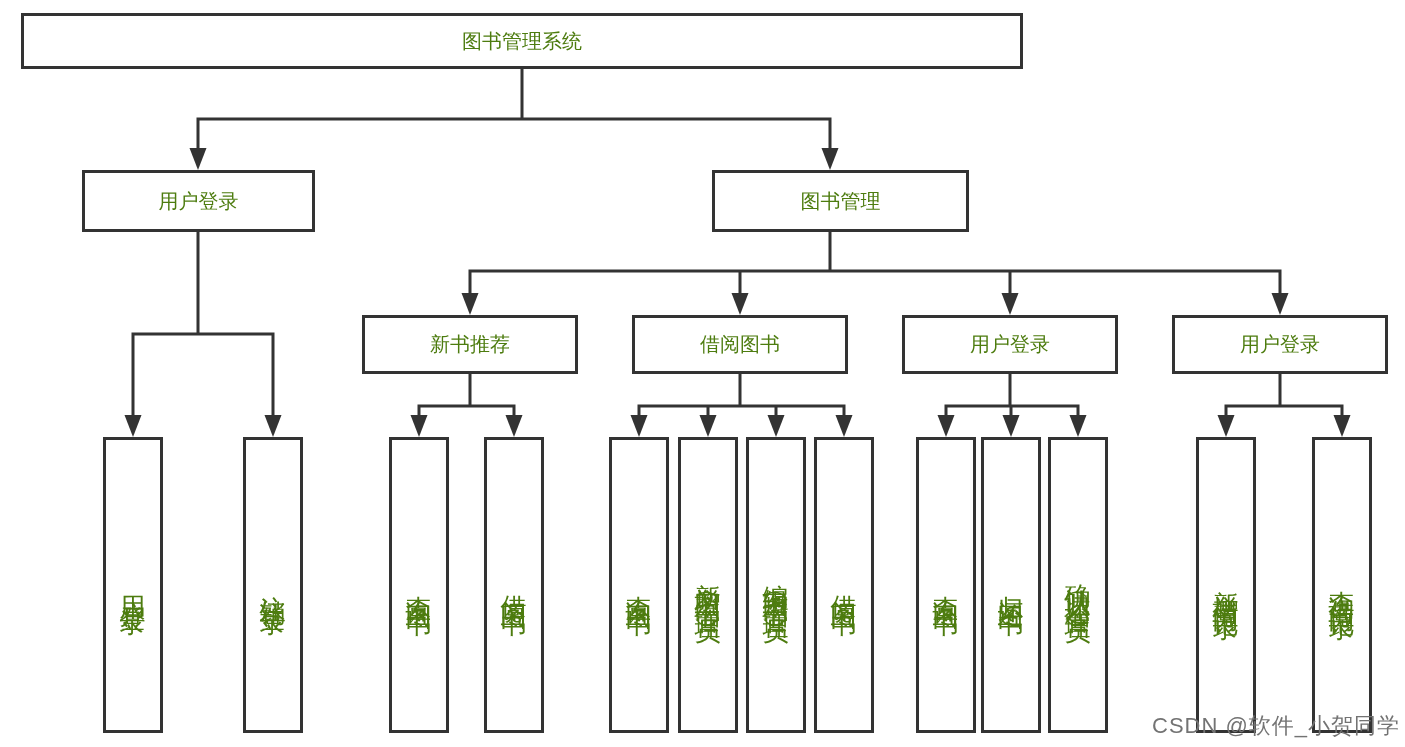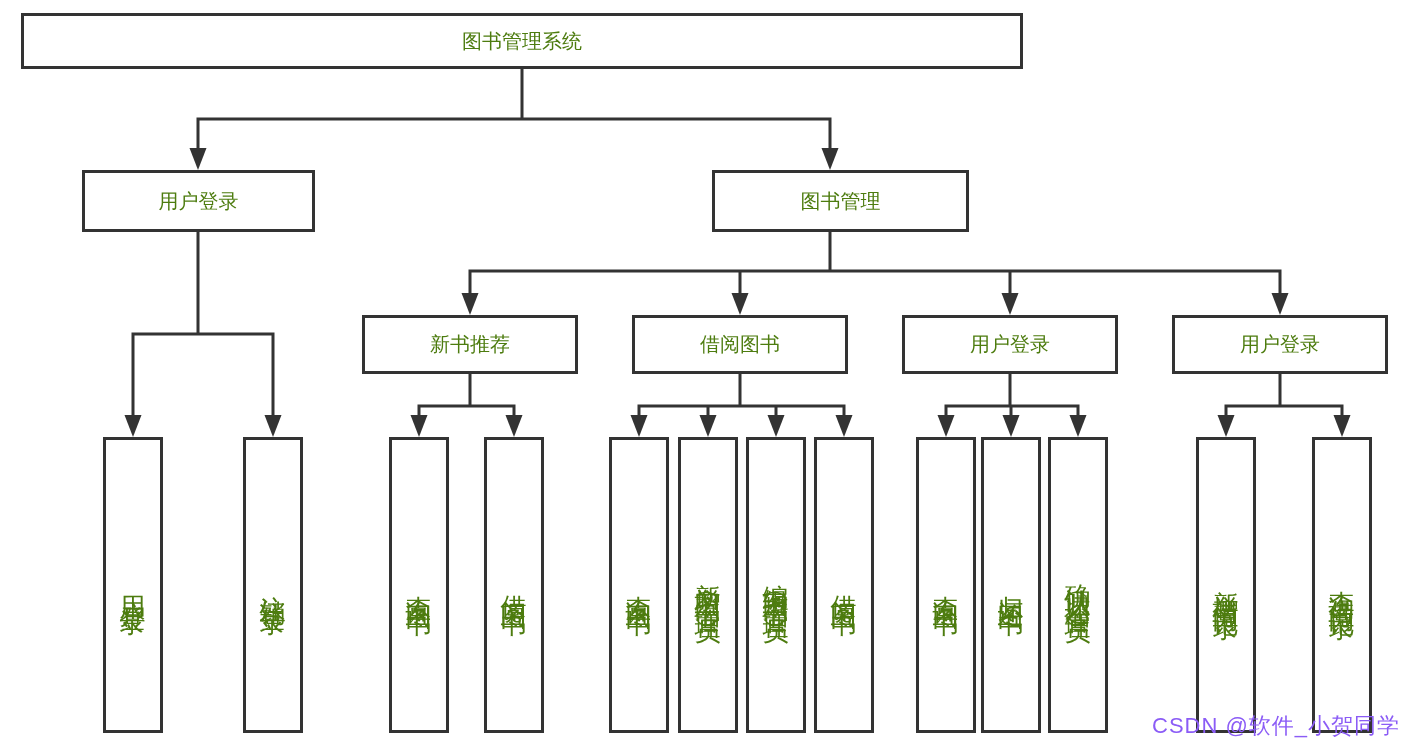--- a/index.html
+++ b/index.html
@@ -63,21 +63,21 @@
   .lf09 { left: 916px; }
   .lf10 { left: 981px; }
   .lf11 { left: 1048px; }
   .lf12 { left: 1196px; }
   .lf13 { left: 1312px; }
   .watermark {
     position: absolute;
     left: 1152px;
     top: 711px;
     font-size: 22px;
-    color: #8b5cf6;
+    color: #737373;
     letter-spacing: 1px;
     white-space: nowrap;
     z-index: 5;
   }
 </style>
 </head>
 <body>
 
 <div class="canvas">
 

